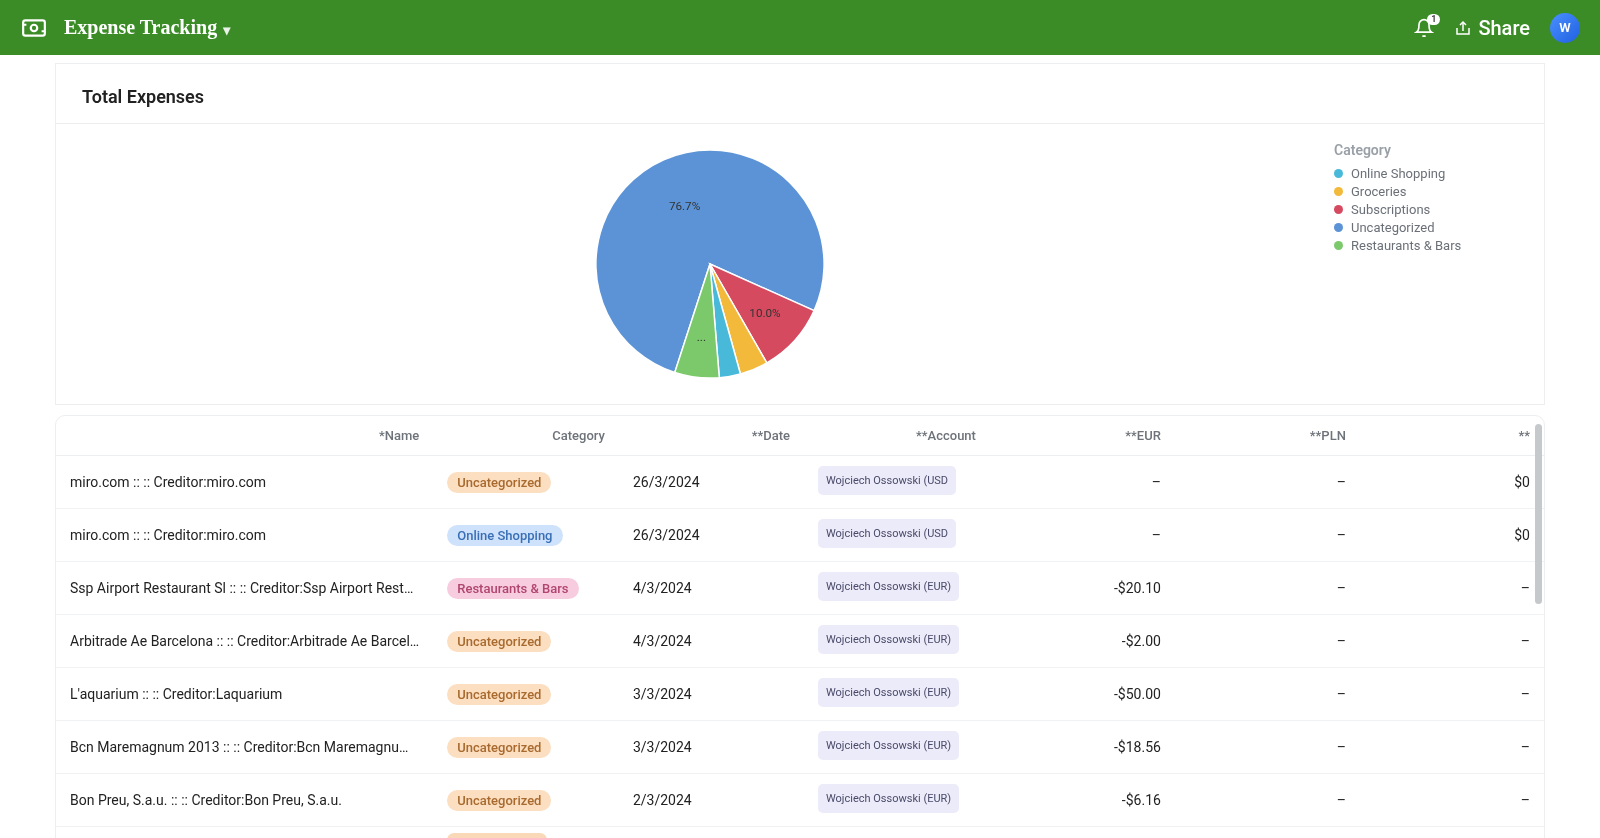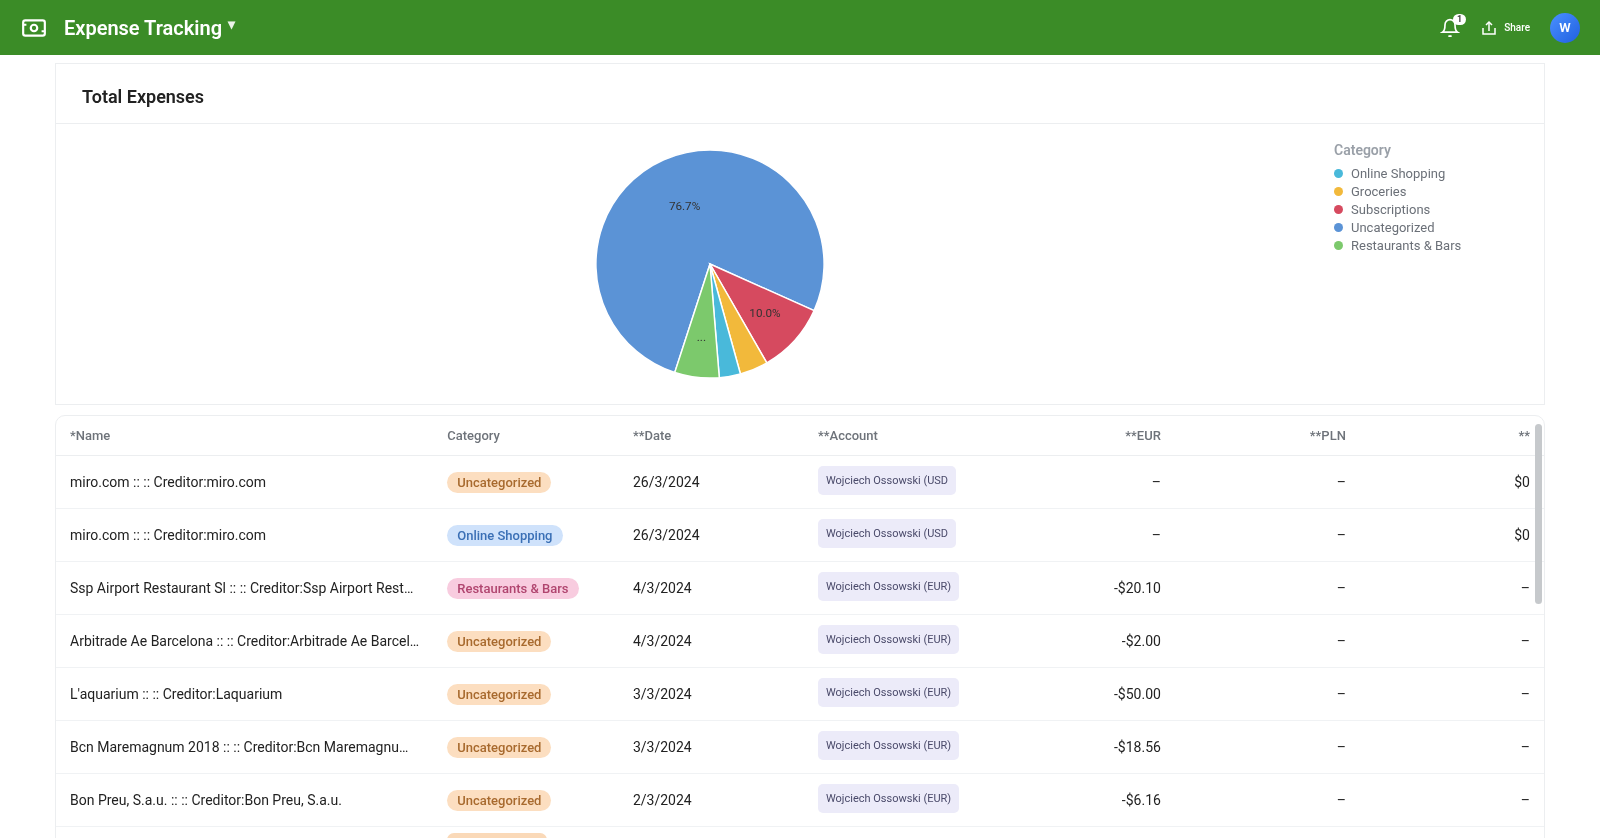--- a/index.html
+++ b/index.html
@@ -28,37 +28,38 @@
   }
   .header-icon {
     width: 28px; height: 28px;
     margin-right: 16px;
     display:flex; align-items:center; justify-content:center;
   }
   .header-title {
     font-size: 20px;
     font-weight: 600;
     display: flex;
-    align-items: flex-start;
+    align-items: flex-end;
     gap: 6px;
+    font-family: Liberation Serif, serif;
   }
   .chevron-down { font-size: 14px; opacity: .9; }
   .header-spacer { flex: 1; }
   .header-right { display: flex; align-items: center; gap: 20px; }
   .notif-wrap { position: relative; display:flex; }
   .notif-badge {
     position: absolute; top: -4px; right: -6px;
     background: #fff; color: #333;
     font-size: 9px; font-weight: 600;
     border-radius: 8px; padding: 1px 4px;
     line-height: 1;
   }
   .share-btn {
     display: flex; align-items: center; gap: 6px;
-    font-size: 10px; font-weight: 500; cursor: pointer;
+    font-size: 20px; font-weight: 500; cursor: pointer;
   }
   .avatar {
     width: 30px; height: 30px; border-radius: 50%;
     background: linear-gradient(135deg, #4a90ff, #2060e0);
     display: flex; align-items: center; justify-content: center;
     font-size: 13px; font-weight: 600; color: #fff;
   }
   
   .content { margin-top: 63px; }
   
@@ -120,21 +121,21 @@
   }
   .scrollbar {
     position:absolute;
     right:2px; top:8px;
     width:7px; height:180px;
     background:#c6c9cc;
     border-radius:4px;
   }
   table { width:100%; border-collapse: collapse; }
   thead th {
-    text-align:left;
+    text-align:right;
     font-size:13px;
     font-weight:500;
     color:#6e737a;
     padding: 12px 14px;
     border-bottom:1px solid #eceef0;
     white-space:nowrap;
   }
   tbody td {
     padding: 10px 14px;
     font-size:14px;
@@ -296,21 +297,21 @@
           <tr>
             <td class="col-name">L'aquarium :: :: Creditor:Laquarium</td>
             <td class="col-cat"><span class="tag" style="background: rgb(252, 222, 192); color: rgb(168, 106, 46);">Uncategorized</span></td>
             <td class="col-date">3/3/2024</td>
             <td class="col-acct"><span class="acct-tag">Wojciech Ossowski (EUR)</span></td>
             <td class="rt">-$50.00</td>
             <td class="rt">–</td>
             <td class="rt">–</td>
           </tr>
           <tr>
-            <td class="col-name">Bcn Maremagnum 2018 :: :: Creditor:Bcn Maremagnum ...</td>
+            <td class="col-name">Bcn Maremagnum 2013 :: :: Creditor:Bcn Maremagnum ...</td>
             <td class="col-cat"><span class="tag" style="background: rgb(252, 222, 192); color: rgb(168, 106, 46);">Uncategorized</span></td>
             <td class="col-date">3/3/2024</td>
             <td class="col-acct"><span class="acct-tag">Wojciech Ossowski (EUR)</span></td>
             <td class="rt">-$18.56</td>
             <td class="rt">–</td>
             <td class="rt">–</td>
           </tr>
           <tr>
             <td class="col-name">Bon Preu, S.a.u. :: :: Creditor:Bon Preu, S.a.u.</td>
             <td class="col-cat"><span class="tag" style="background: rgb(252, 222, 192); color: rgb(168, 106, 46);">Uncategorized</span></td>

